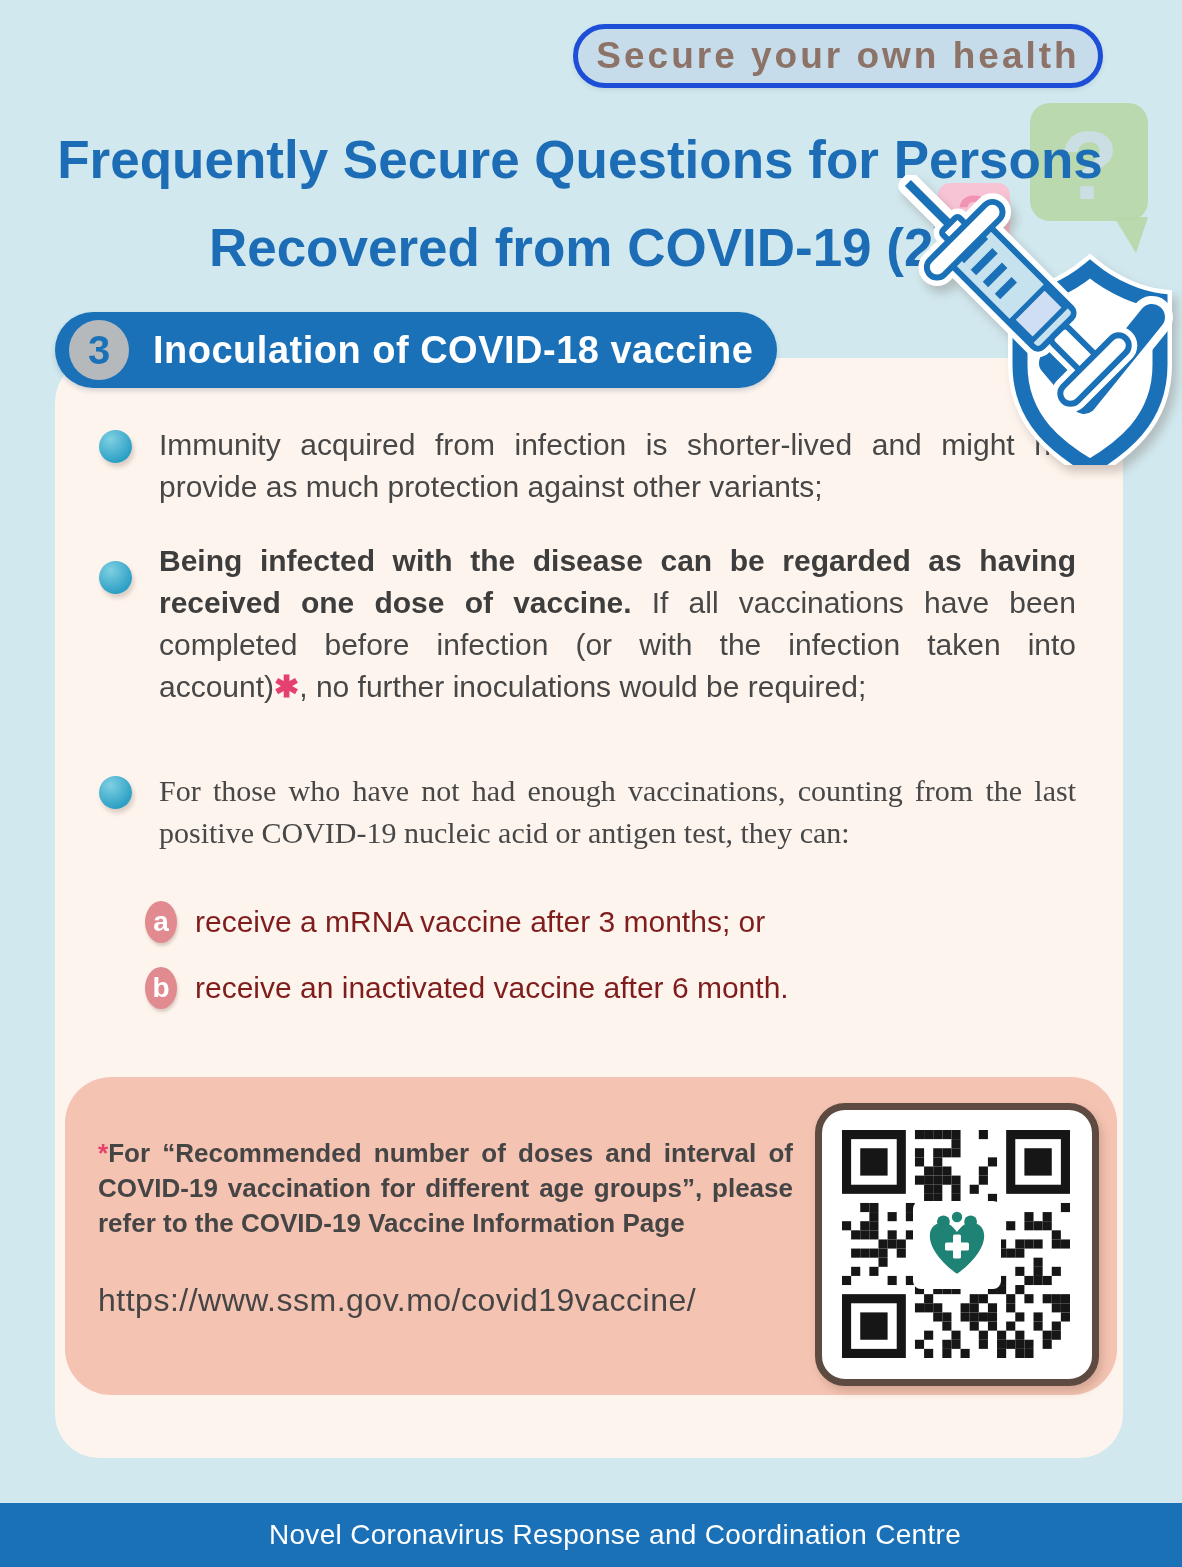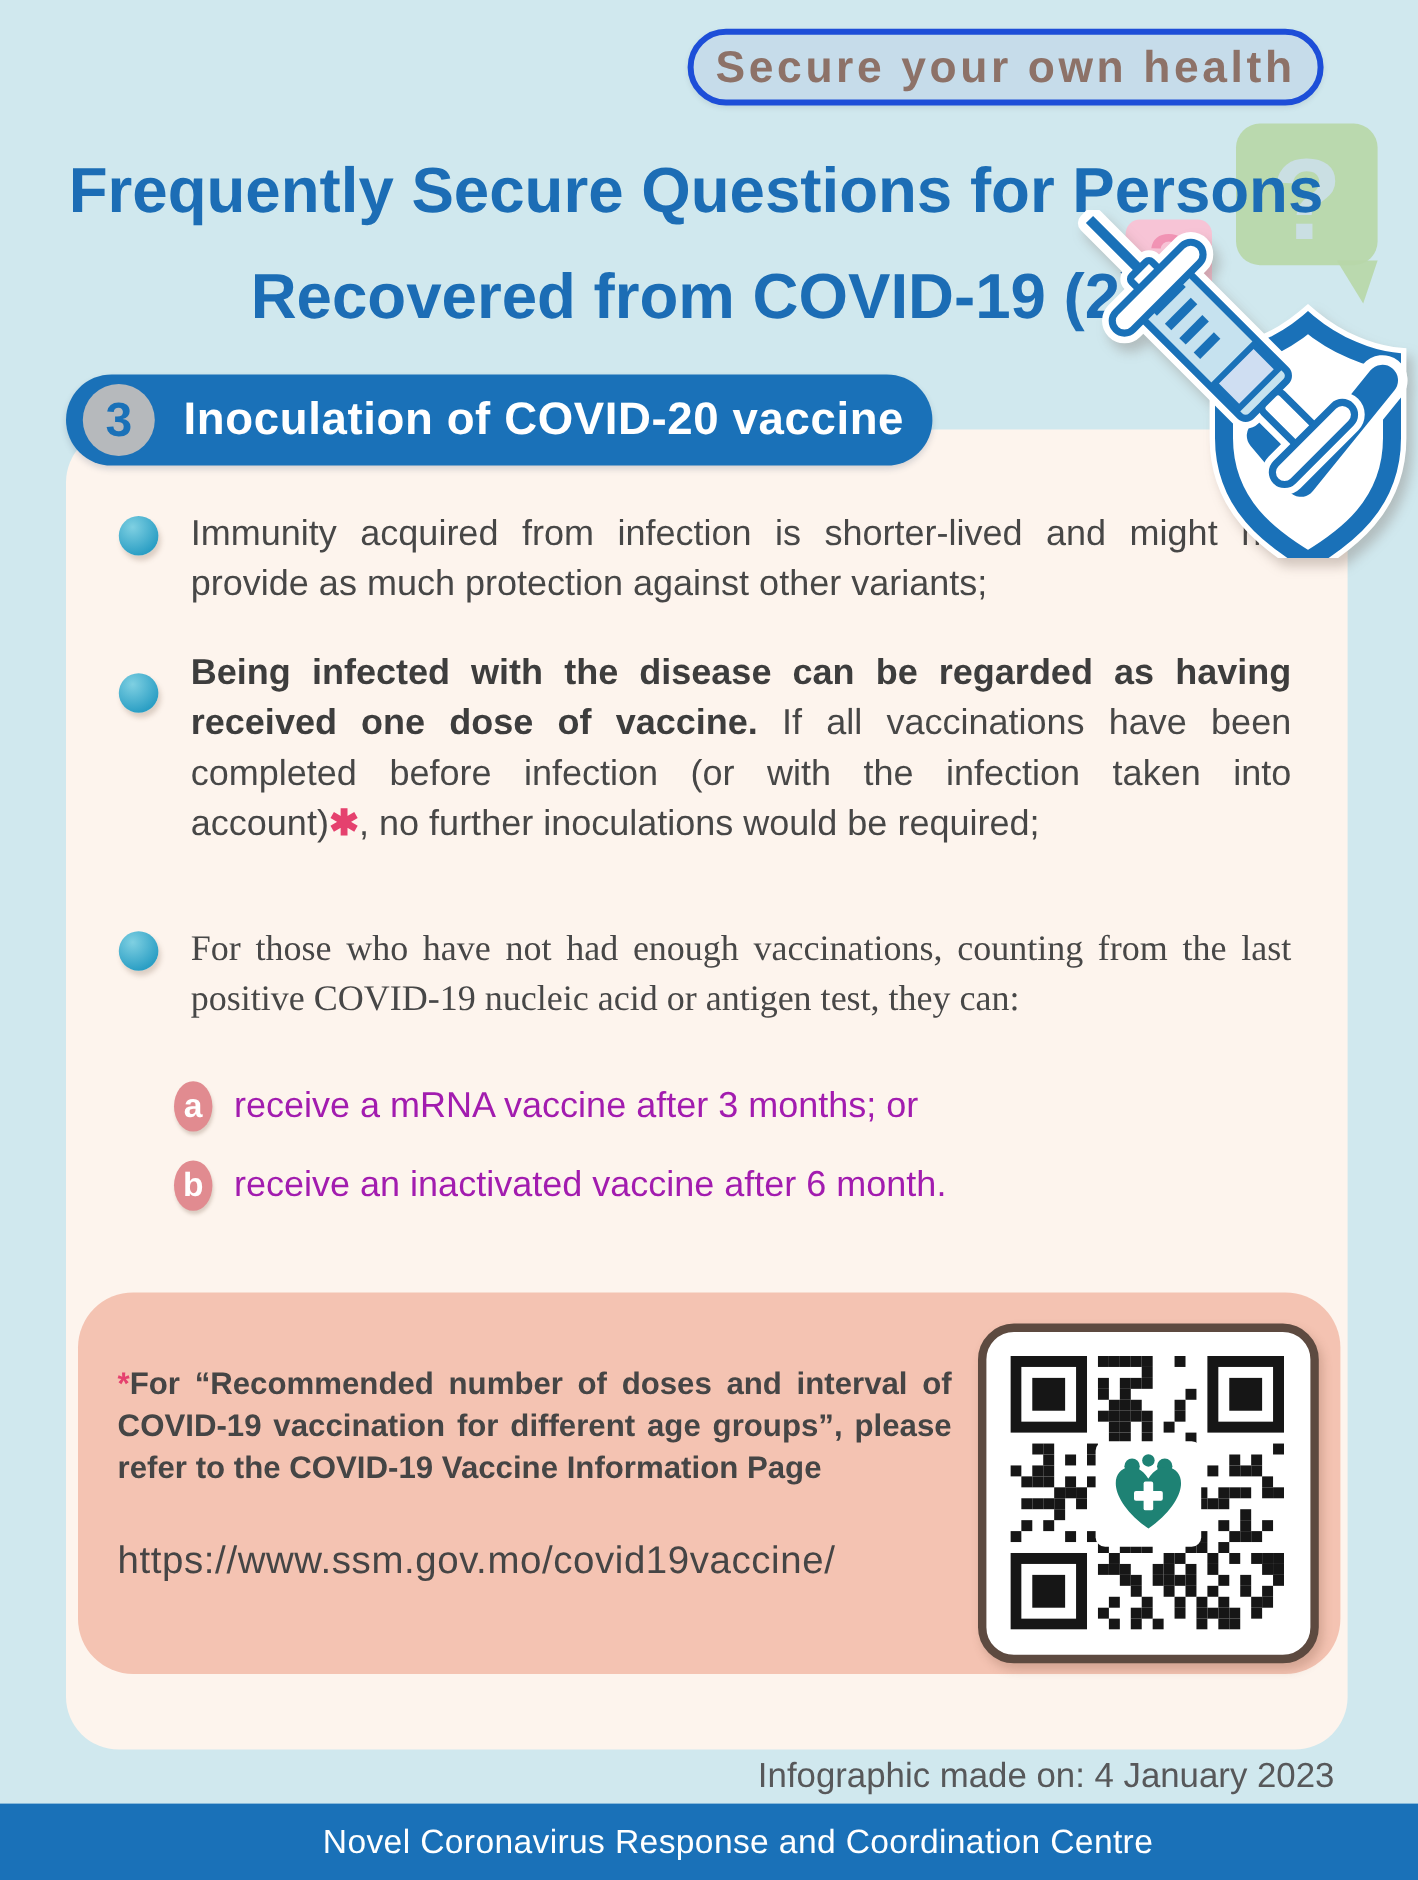--- a/index.html
+++ b/index.html
@@ -37,21 +37,21 @@
     box-shadow:2px 4px 4px rgba(120,90,70,.25); }
   .bullet-text{ width:917px; font-size:30px; line-height:42px; color:#474747;
     text-align:justify; }
   .bold-seg{ font-weight:bold; color:#3d3d3d; }
   .ast{ color:#e5416e; font-weight:bold; }
 
   .option-row{ position:absolute; left:145px; display:flex; align-items:center; gap:18px; }
   .option-badge{ width:32px; height:42px; border-radius:50%; background:#e18b90;
     color:#fff; font-weight:bold; font-size:28px; display:flex; align-items:center;
     justify-content:center; flex:none; box-shadow:1px 3px 3px rgba(120,90,70,.25); }
-  .option-text{ font-size:30px; color:#a21caf; }
+  .option-text{ font-size:30px; color:#7f1d1d; }
 
   .note-box{ position:absolute; left:65px; top:1077px; width:1052px; height:318px;
     background:#f4c3b2; border-radius:46px; }
   .note-text{ position:absolute; left:98px; top:1136px; width:695px; font-size:26px;
     line-height:35px; font-weight:bold; color:#454545; text-align:justify; }
   .note-url{ position:absolute; left:98px; top:1282px; font-size:32px; color:#454545;
     letter-spacing:0.5px; }
 
   .qr-box{ position:absolute; left:815px; top:1103px; width:284px; height:283px;
     background:#ffffff; border:7px solid #5d4a40; border-radius:30px;
@@ -126,21 +126,21 @@
         <rect x="-22" y="-8" width="9" height="28"></rect>
       </g>
       <rect x="62" y="-13" width="58" height="26" rx="6" fill="#ffffff" stroke="#1a71b8" stroke-width="7"></rect>
       <rect x="112" y="-52" width="24" height="104" rx="12" fill="#ffffff" stroke="#1a71b8" stroke-width="7"></rect>
       <rect x="-104" y="-58" width="24" height="116" rx="12" fill="#ffffff" stroke="#1a71b8" stroke-width="7"></rect>
     </g>
   </svg>
 
   <div class="section-pill">
     <div class="section-num">3</div>
-    <div class="section-title">Inoculation of COVID-20 vaccine</div>
+    <div class="section-title">Inoculation of COVID-18 vaccine</div>
   </div>
 
   <div class="bullet-row" style="top:424px;">
     <div class="dot" style="margin-top:6px;"></div>
     <div class="bullet-text">Immunity acquired from infection is shorter-lived and might not provide as much protection against other variants;</div>
   </div>
 
   <div class="bullet-row" style="top:540px;">
     <div class="dot" style="margin-top:21px;"></div>
     <div class="bullet-text"><span class="bold-seg">Being infected with the disease can be regarded as having received one dose of vaccine.</span><span> If all vaccinations have been completed before infection (or with the infection taken into account)</span><span class="ast">✱</span><span>, no further inoculations would be required;</span></div>
@@ -348,18 +348,17 @@
           <path d="M0,36 C-40,8 -42,-24 -20,-28 C-8,-30 0,-16 0,-16 C0,-16 8,-30 20,-28 C42,-24 40,8 0,36 Z"></path>
         </g>
         <g fill="#ffffff">
           <rect x="-5" y="-13" width="10" height="30" rx="2"></rect>
           <rect x="-15" y="-3" width="30" height="10" rx="2"></rect>
         </g>
       </svg>
     </div>
   </div>
 
-  <div class="made-on">Infographic made on: 4 January 2023</div>
   <div class="footer">
     <div class="footer-text">Novel Coronavirus Response and Coordination Centre</div>
   </div>
 
 </div>
 
 </body></html>

